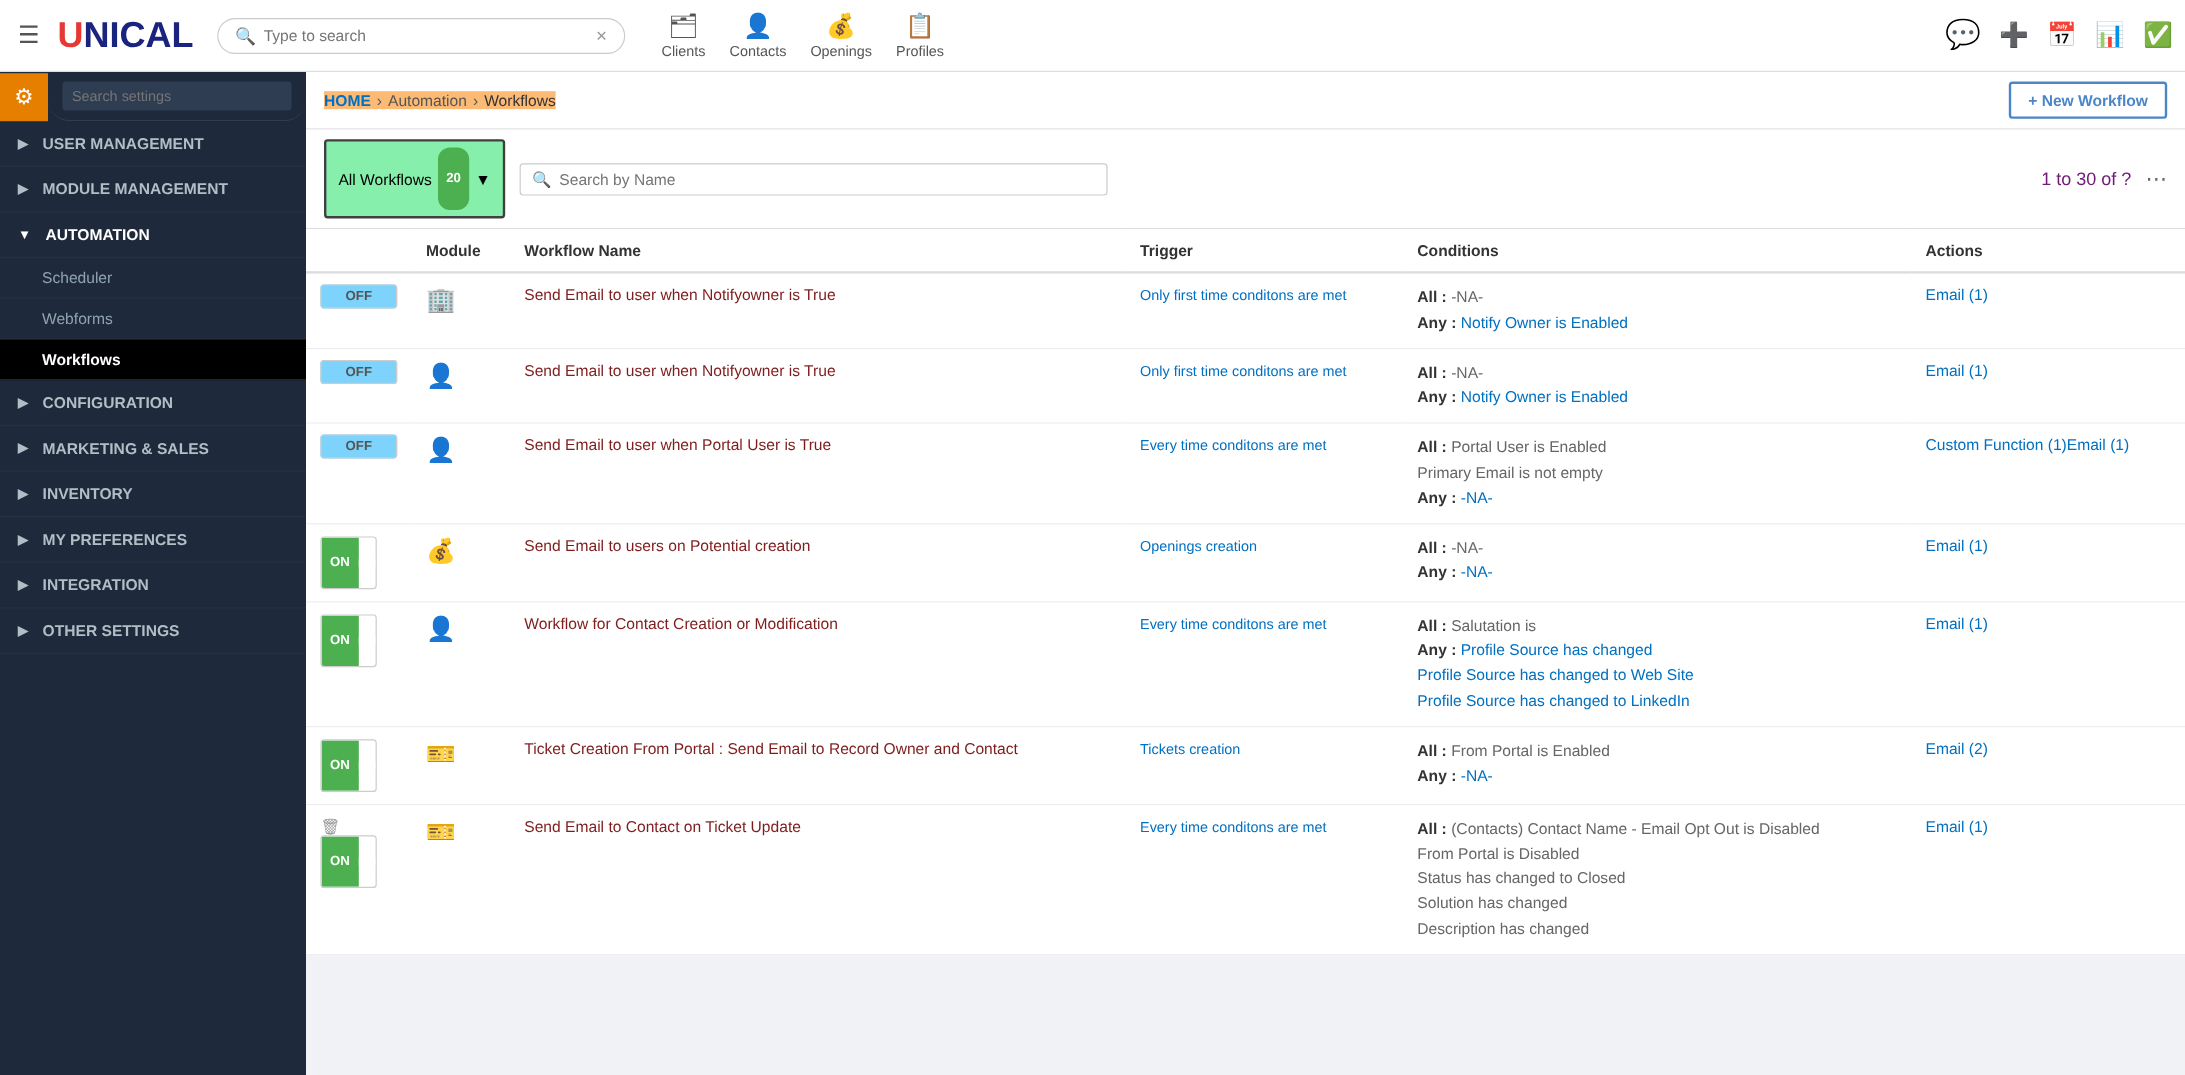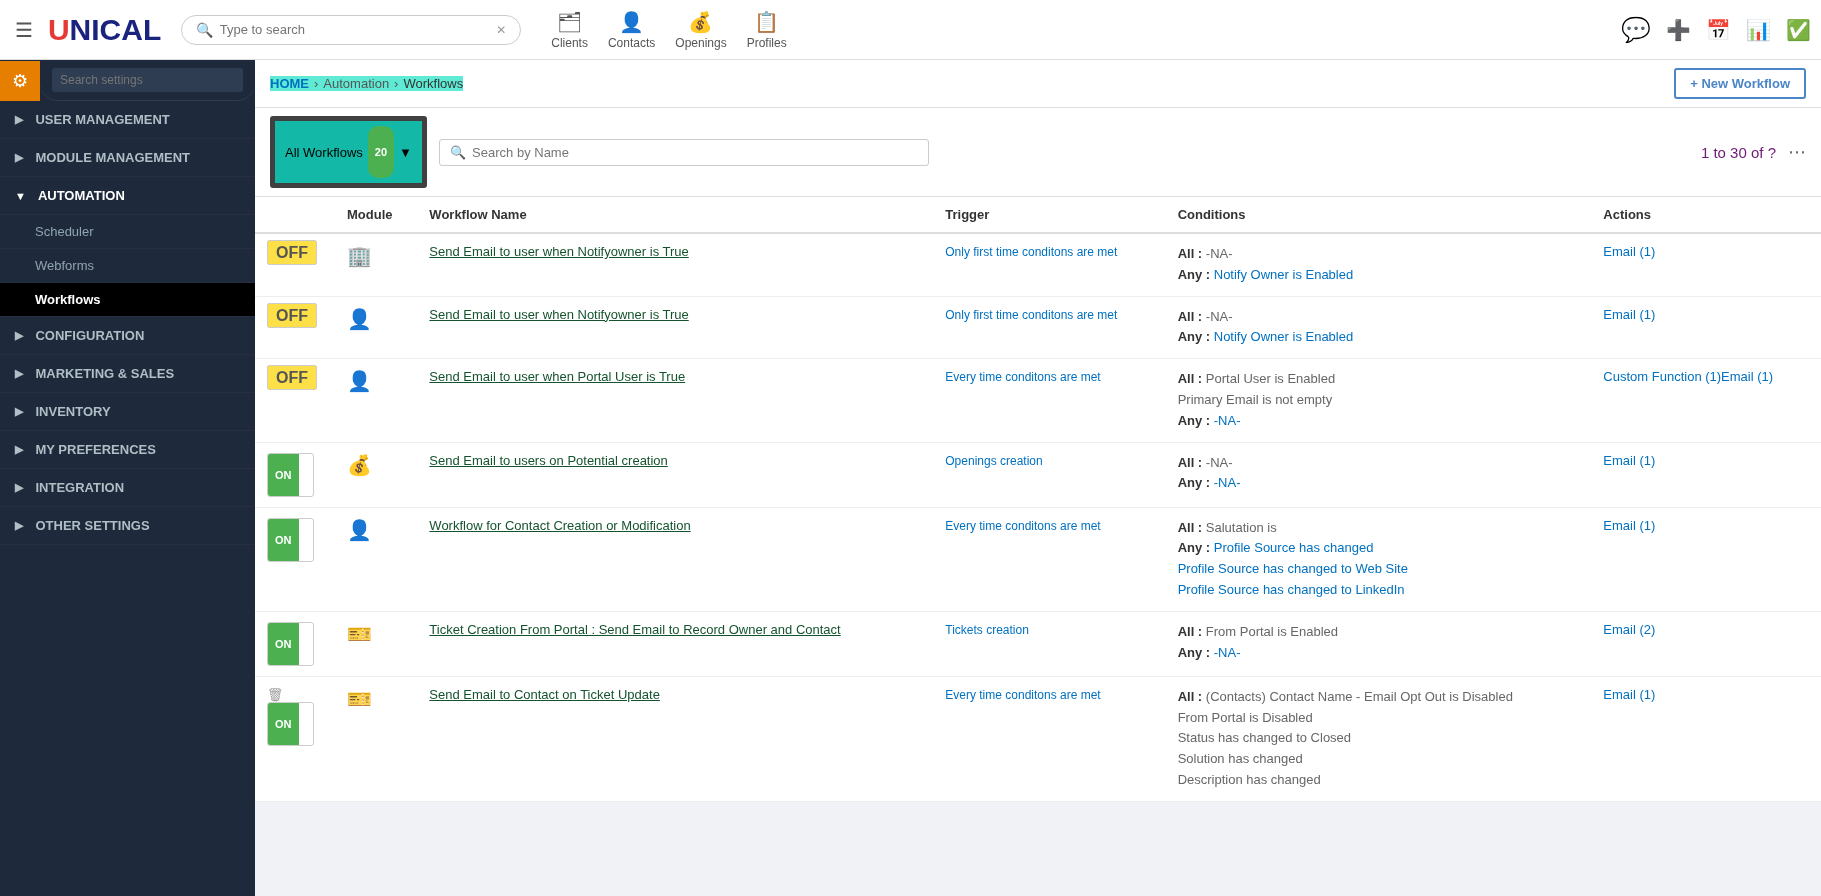--- a/index.html
+++ b/index.html
@@ -38,21 +38,21 @@
     
     .sidebar {
       width: 255px; background: #1e2a3b; color: #cdd; min-height: 100%;
       flex-shrink: 0; overflow-y: auto;
     }
     .settings-gear {
       background: #e67e00; width: 40px; height: 40px; display: flex; align-items: center;
       justify-content: center; font-size: 18px; color: #fff; flex-shrink: 0;
     }
     .breadcrumb-bar {
-      display: flex; align-items: center; background: #5eead4; padding: 0 15px;
+      display: flex; align-items: center; background: #fdba74; padding: 0 15px;
       height: 40px; border-bottom: 1px solid #ddd; font-size: 13px; color: #333; gap: 5px;
     }
     .breadcrumb-bar a { color: #0070c0; text-decoration: none; font-weight: bold; font-size: 13px; }
     .breadcrumb-bar span { color: #555; }
     .breadcrumb-sep { color: #999; }
 
     .sidebar-search {
       padding: 8px 12px; border-bottom: 1px solid #2e3d52; border-radius: 18px;
     }
     .sidebar-search input {
@@ -83,22 +83,22 @@
     .new-workflow-btn {
       margin-left: auto; background: #fff; border: 2px solid #4a86c8; color: #4a86c8;
       padding: 6px 14px; border-radius: 3px; cursor: pointer; font-size: 13px; font-weight: bold;
     }
 
     .toolbar {
       display: flex; align-items: center; background: #fff; padding: 8px 15px;
       border-bottom: 1px solid #ddd; gap: 12px;
     }
     .dropdown-btn {
-      display: flex; align-items: center; border: 5px solid #404040; border-radius: 3px;
-      padding: 5px 10px; cursor: pointer; background: #14b8a6; font-size: 13px; gap: 5px;
+      display: flex; align-items: center; border: 2px solid #404040; border-radius: 3px;
+      padding: 5px 10px; cursor: pointer; background: #86efac; font-size: 13px; gap: 5px;
     }
     .badge-green {
       background: #4caf50; color: #fff; border-radius: 10px; font-size: 11px;
       padding: 20px 7px; font-weight: bold;
     }
     .search-name-bar {
       display: flex; align-items: center; border: 1px solid #ccc; border-radius: 3px;
       padding: 5px 10px; gap: 6px; background: #fff; flex: 1; max-width: 490px;
     }
     .search-name-bar input { border: none; outline: none; font-size: 13px; width: 100%; }
@@ -119,26 +119,26 @@
       display: inline-flex; align-items: center; border-radius: 3px;
       font-size: 11px; font-weight: bold; overflow: hidden; border: 1px solid #ccc;
     }
     .toggle-on {
       background: #4caf50; color: #fff; padding: 15px 7px; cursor: pointer;
     }
     .toggle-off-label {
       background: #fff; color: #555; padding: 3px 7px;
     }
     .toggle-off-full {
-      background: #fde047; color: #555; padding: 3px 8px; cursor: pointer;
-      border: 1px solid #ccc; border-radius: 3px; font-size: 16px; font-weight: bold;
+      background: #7dd3fc; color: #555; padding: 3px 20px; cursor: pointer;
+      border: 1px solid #ccc; border-radius: 3px; font-size: 11px; font-weight: bold;
     }
 
     .module-icon { font-size: 20px; color: #555; }
-    .workflow-name { color: #14532d; cursor: pointer; text-decoration: underline; }
+    .workflow-name { color: #7f1d1d; cursor: pointer; }
     .trigger-text { color: #0070c0; font-size: 12px; }
     .conditions-cell { font-size: 12px; line-height: 1.6; }
     .cond-key { font-weight: bold; color: #333; }
     .cond-val { color: #666; }
     .cond-val.blue { color: #0070c0; }
     .actions-cell { color: #0070c0; font-size: 13px; cursor: pointer; }
 
     .header-with-gear {
       display: flex; align-items: center;
     }

